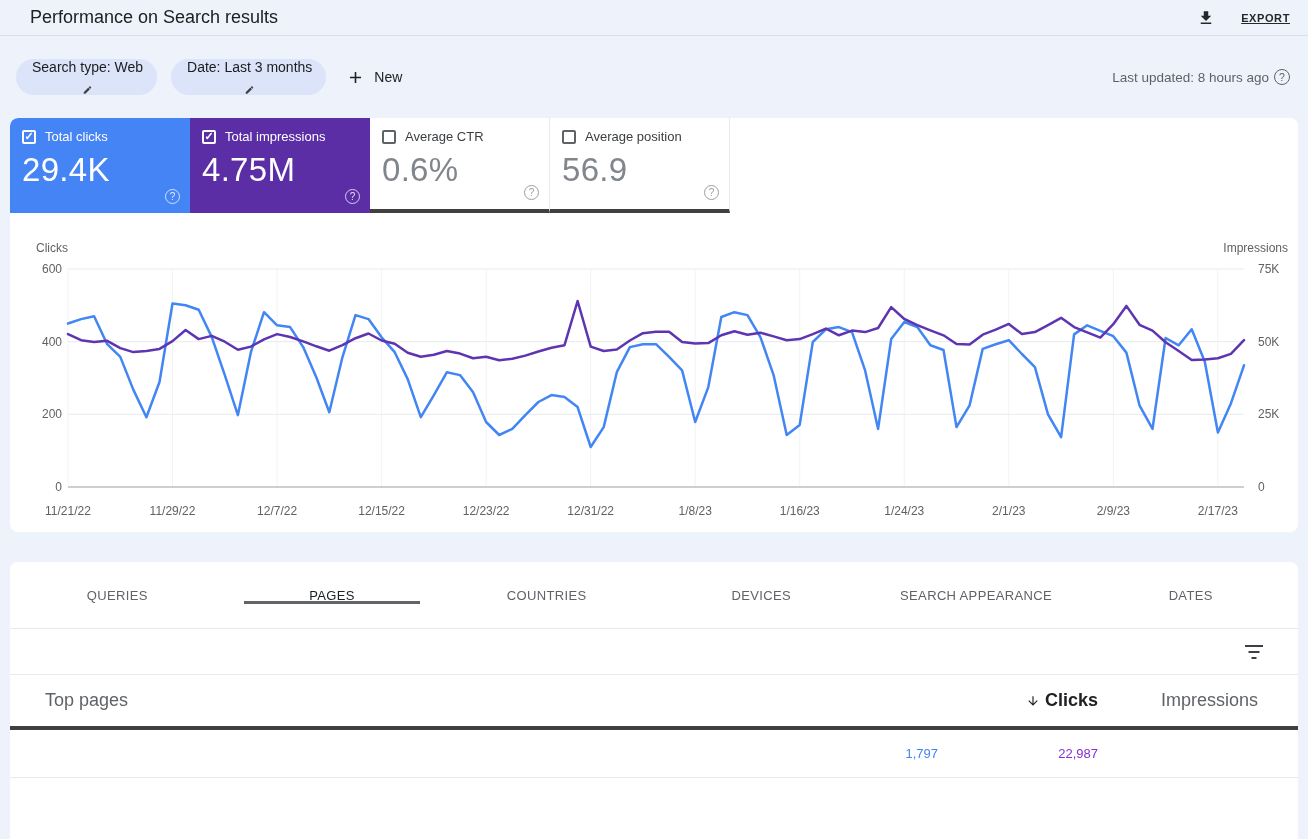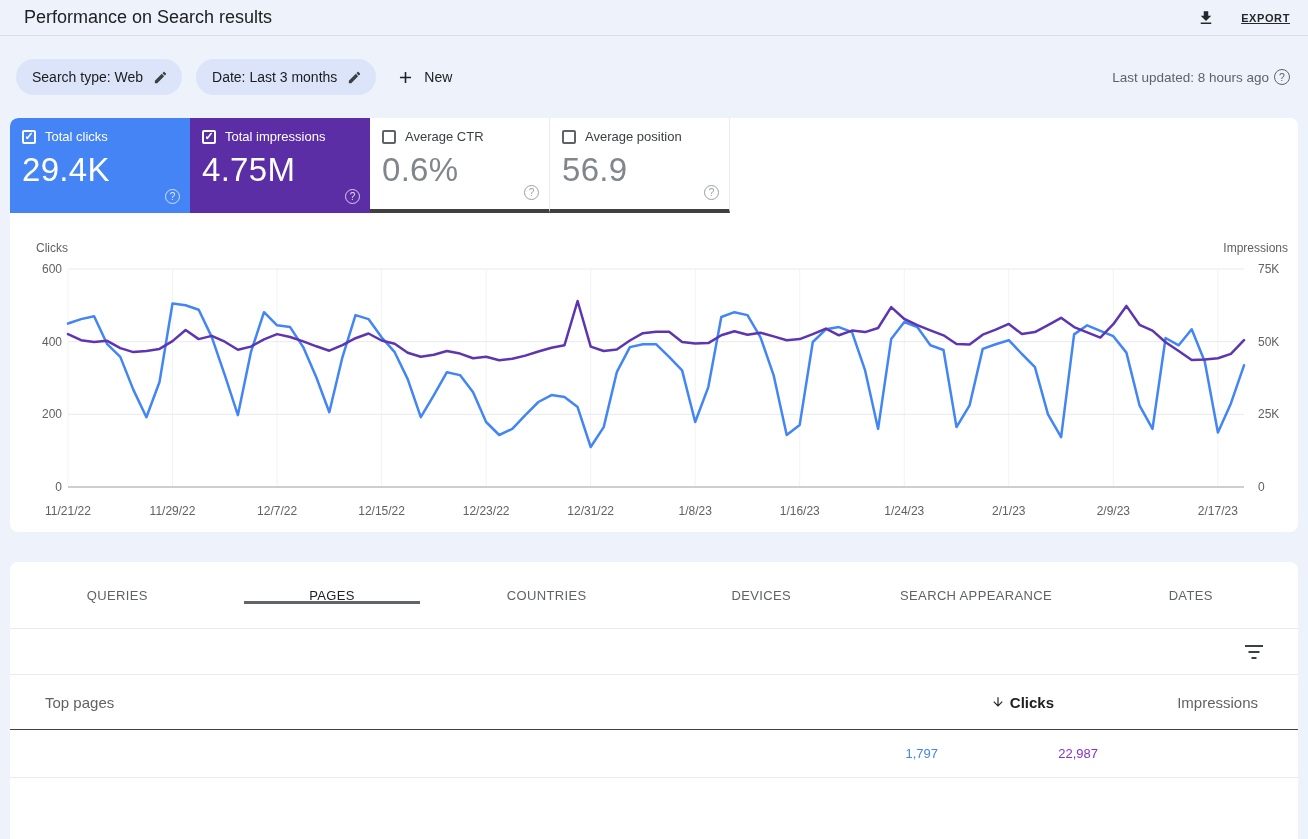--- a/index.html
+++ b/index.html
@@ -1,31 +1,31 @@
 <!DOCTYPE html>
 <html><head>
 <meta charset="utf-8">
 <style>
   * { margin:0; padding:0; box-sizing:border-box; }
   html,body { width:1308px; height:839px; overflow:hidden;
     font-family:"Liberation Sans", sans-serif; background:#eef2fa; color:#202124; }
 
   
   .top-bar { height:36px; display:flex; align-items:center; justify-content:space-between;
-    padding:0 18px 0 24px; border-bottom:1px solid #d9dee8; }
+    padding:0 18px 0 30px; border-bottom:1px solid #d9dee8; }
   .page-title { font-size:18px; font-weight:400; color:#202124; }
   .export-btn { display:flex; align-items:center; gap:26px; cursor:pointer;
     font-size:11px; font-weight:700; letter-spacing:.6px; color:#252729; background:none; border:none;
     font-family:"Liberation Sans", sans-serif;text-decoration:underline; }
   .export-btn svg { width:18px; height:18px; fill:#252729; }
 
   
   .filter-bar { height:82px; display:flex; align-items:center; padding:0 18px 0 16px; }
   .chip { display:flex; align-items:center; gap:10px; height:36px; padding:0 14px 0 16px;
-    background:#dbe4f9; border-radius:18px; margin-right:14px; font-size:14px; color:#1b1c1e; cursor:pointer; }
+    background:#dbe4f9; border-radius:18px; margin-right:14px; font-size:14px; color:#1b1c1e; cursor:pointer;flex-direction:column; }
   .chip svg { width:15px; height:15px; fill:#3c4043; }
   .new-btn { display:flex; align-items:center; gap:9px; margin-left:6px; font-size:14px;
     font-weight:500; color:#202124; background:none; border:none; cursor:pointer;
     font-family:"Liberation Sans", sans-serif; }
   .new-btn svg { width:19px; height:19px; fill:#202124; }
   .spacer { flex:1; }
   .last-updated { display:flex; align-items:center; gap:5px; font-size:13.5px; color:#5f6368; }
   .help-circle { width:16px; height:16px; border:1.4px solid #5f6368; border-radius:50%;
     font-size:10.5px; color:#5f6368; display:flex; align-items:center; justify-content:center; cursor:pointer; }
 
@@ -63,21 +63,21 @@
   .filter-row { height:46px; display:flex; align-items:center; justify-content:flex-end;
     padding-right:34px; border-bottom:1px solid #e8eaed; }
   .filter-icon { width:20px; height:16px; position:relative; cursor:pointer; }
   .filter-icon span { position:absolute; left:50%; transform:translateX(-50%); height:2.5px; background:#3c4043; }
   .filter-icon span:nth-child(1){ top:1px; width:18px; }
   .filter-icon span:nth-child(2){ top:7px; width:11px; }
   .filter-icon span:nth-child(3){ top:13px; width:5px; }
 
   .tbl-grid { display:grid; grid-template-columns:1fr 160px 160px; align-items:center;
     padding:0 40px 0 35px; }
-  .tbl-header { height:55px; border-bottom:1px solid #404040; font-size:15px;gap:44px; }
+  .tbl-header { height:55px; border-bottom:4px solid #404040; font-size:18px; }
   .th-pages { color:#5f6368; }
   .th-clicks { justify-self:end; display:flex; align-items:center; gap:5px; font-weight:700; color:#202124; cursor:pointer; }
   .th-clicks svg { width:14px; height:14px; fill:#202124; }
   .th-impr { justify-self:end; color:#5f6368; cursor:pointer; }
   .tbl-row { height:48px; border-bottom:1px solid #e8eaed; font-size:13px; }
   .cell-url { color:#202124; cursor:pointer; }
   .cell-clicks { justify-self:end; }
   .cell-impr { justify-self:end; }
 </style>
 </head>

